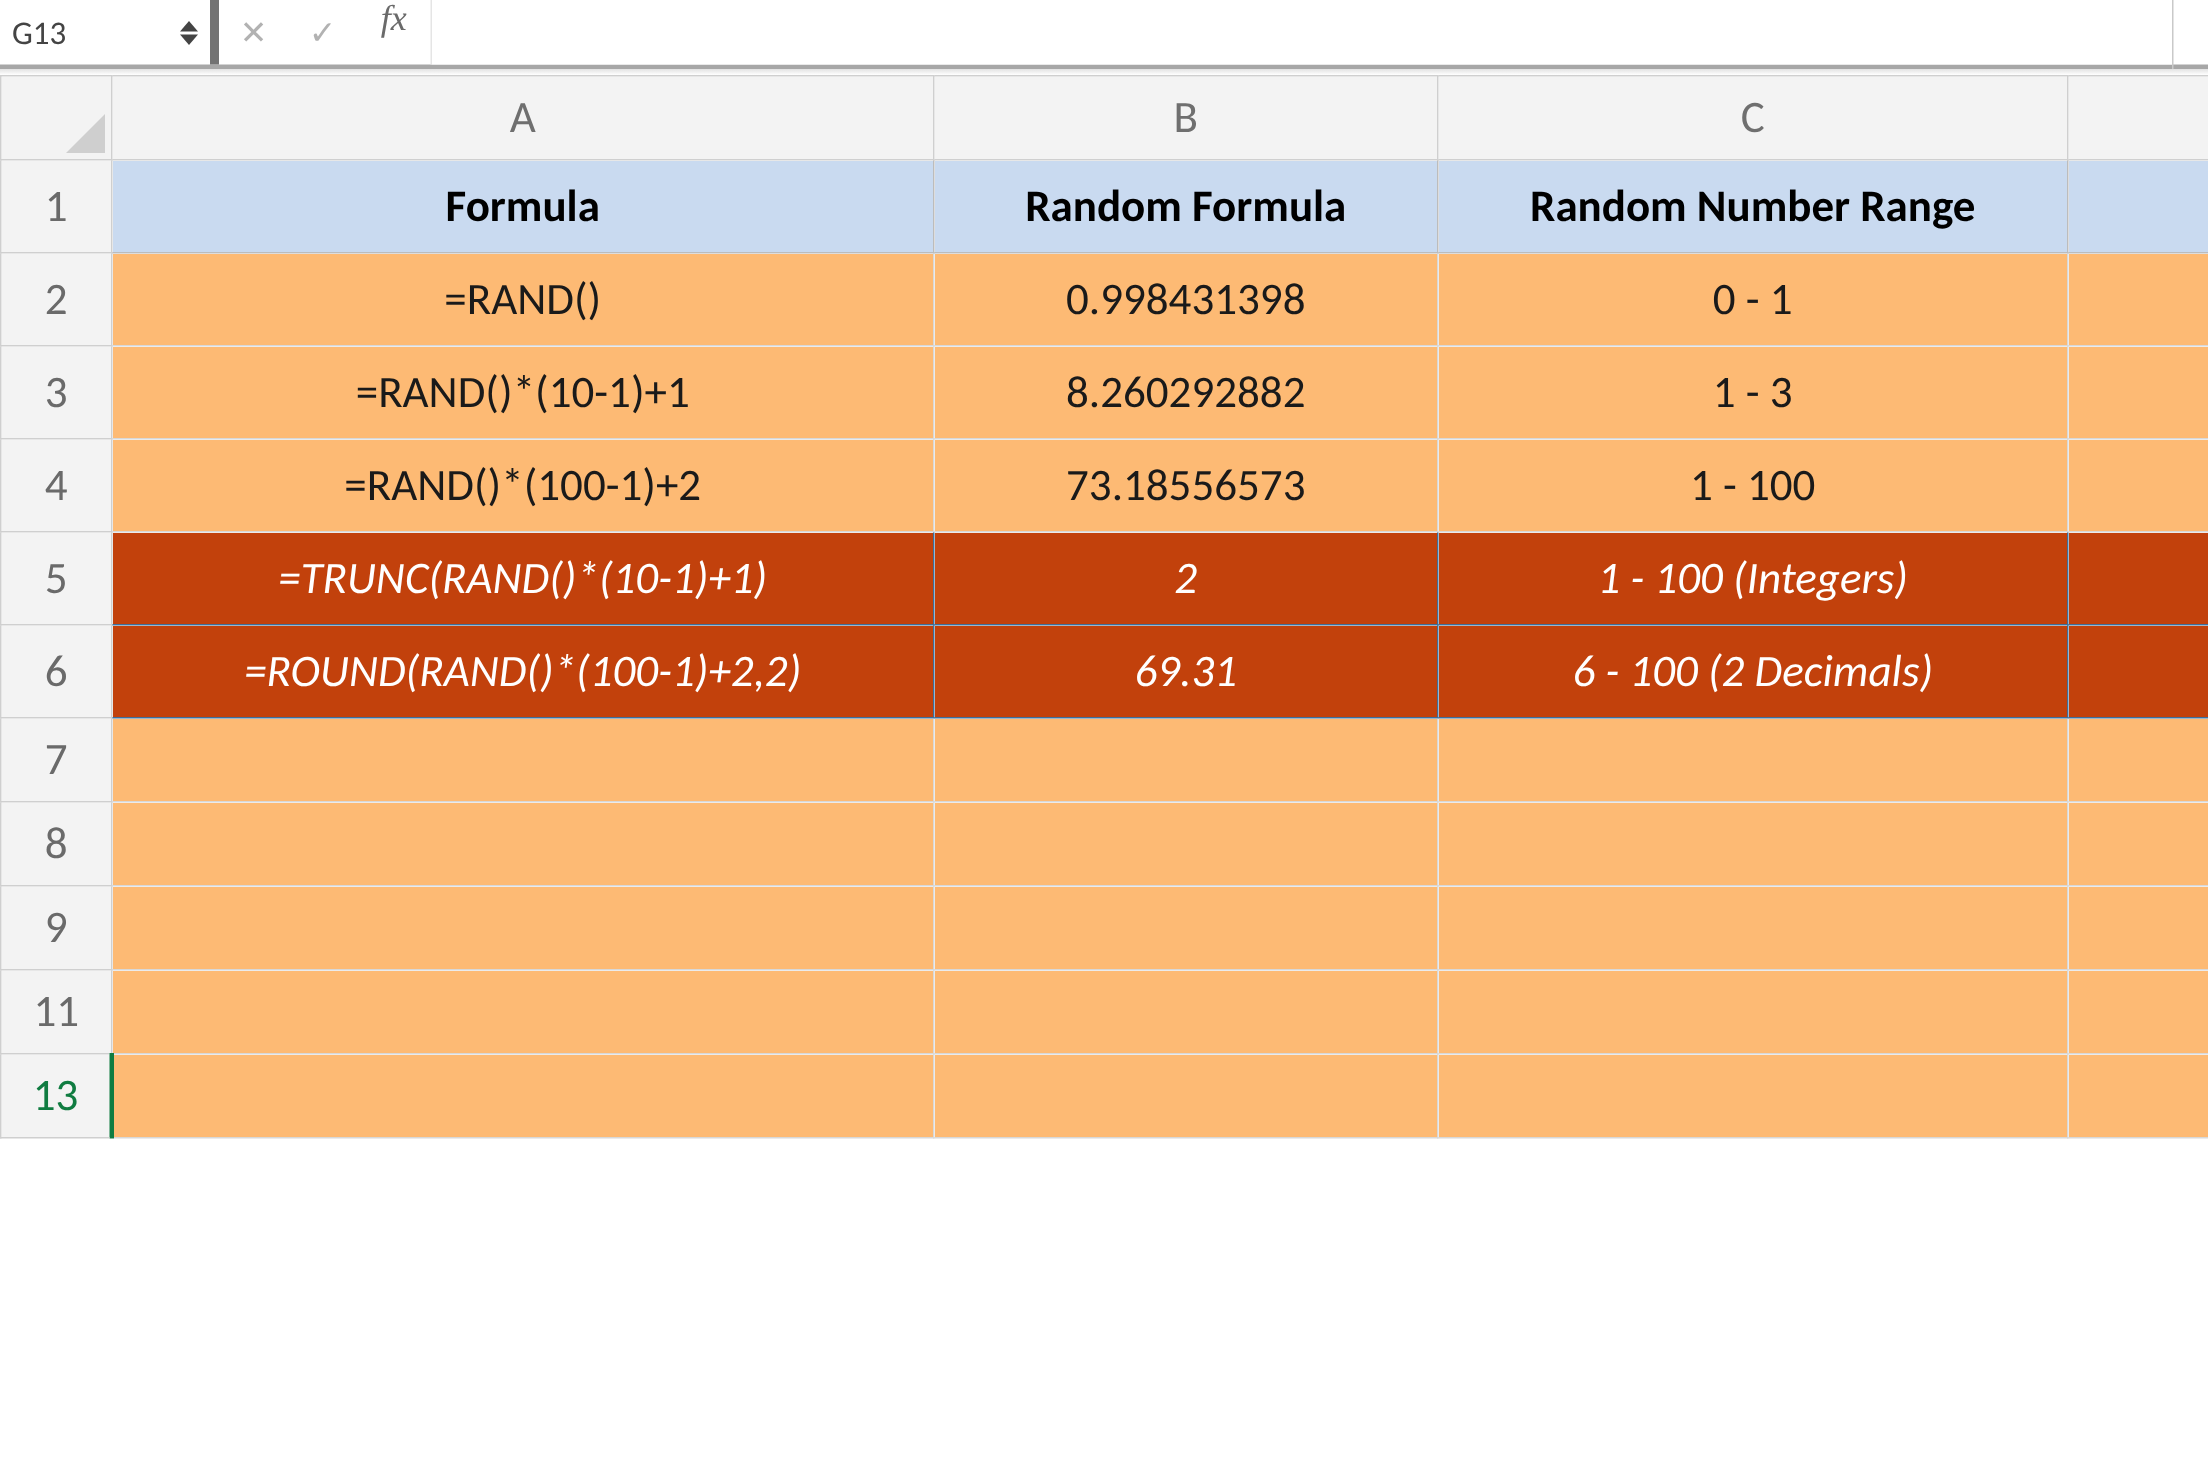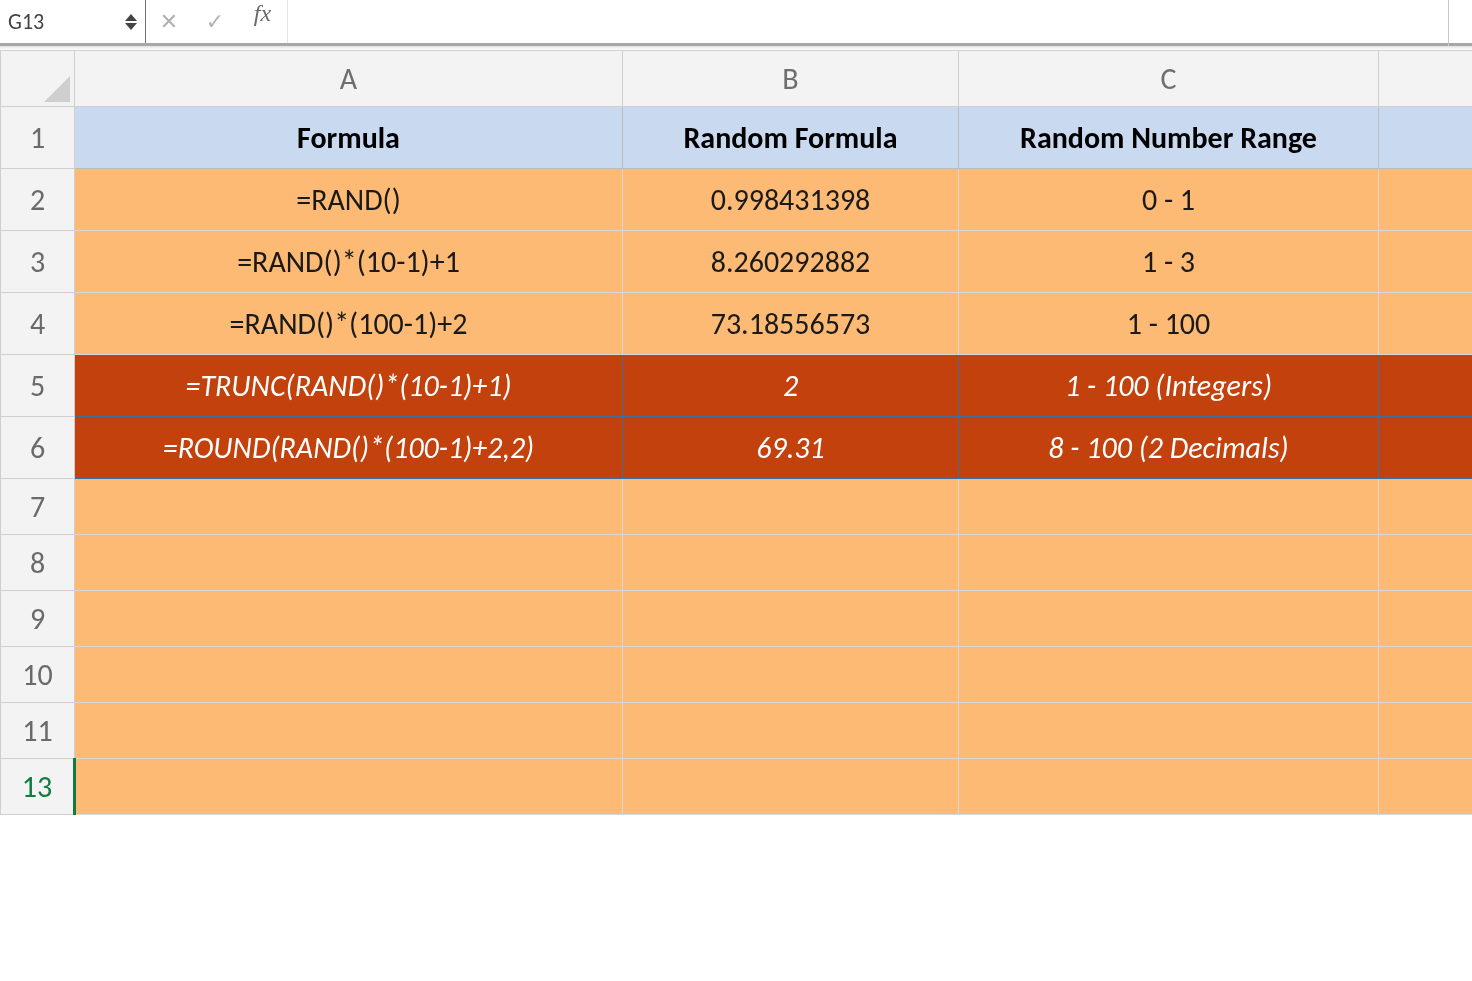--- a/index.html
+++ b/index.html
@@ -17,21 +17,21 @@
     display: flex;
     align-items: stretch;
     border-bottom: 3px solid #a7a7a7;
     background: #fff;
     user-select: none;
   }
   .name-box {
     width: 146px;
     display: flex;
     align-items: center;
-    border-right: 1px solid #737373;
+    border-right: 6px solid #737373;
     padding: 0 8px;
     position: relative;
     font-size: 22px;
     color: #444;
   }
   .name-box span { flex: 1; }
   .name-box .spinner {
     display: flex;
     flex-direction: column;
     gap: 2px;
@@ -247,46 +247,39 @@
           <td class="rowhdr">5</td>
           <td class="cell colA-cell">=TRUNC(RAND()*(10-1)+1)</td>
           <td class="cell colB-cell">2</td>
           <td class="cell colC-cell">1 - 100 (Integers)</td>
           <td class="cell "></td>
         </tr>
         <tr class="body highlight">
           <td class="rowhdr">6</td>
           <td class="cell colA-cell">=ROUND(RAND()*(100-1)+2,2)</td>
           <td class="cell colB-cell">69.31</td>
-          <td class="cell colC-cell">8 - 100 (2 Decimals)</td>
+          <td class="cell colC-cell">6 - 100 (2 Decimals)</td>
           <td class="cell "></td>
         </tr>
         <tr class="body">
           <td class="rowhdr">7</td>
           <td class="cell colA-cell"></td>
           <td class="cell colB-cell"></td>
           <td class="cell colC-cell"></td>
           <td class="cell "></td>
         </tr>
         <tr class="body">
           <td class="rowhdr">8</td>
           <td class="cell colA-cell"></td>
           <td class="cell colB-cell"></td>
           <td class="cell colC-cell"></td>
           <td class="cell "></td>
         </tr>
         <tr class="body">
           <td class="rowhdr">9</td>
-          <td class="cell colA-cell"></td>
-          <td class="cell colB-cell"></td>
-          <td class="cell colC-cell"></td>
-          <td class="cell "></td>
-        </tr>
-        <tr class="body">
-          <td class="rowhdr">10</td>
           <td class="cell colA-cell"></td>
           <td class="cell colB-cell"></td>
           <td class="cell colC-cell"></td>
           <td class="cell "></td>
         </tr>
         <tr class="body">
           <td class="rowhdr">11</td>
           <td class="cell colA-cell"></td>
           <td class="cell colB-cell"></td>
           <td class="cell colC-cell"></td>

